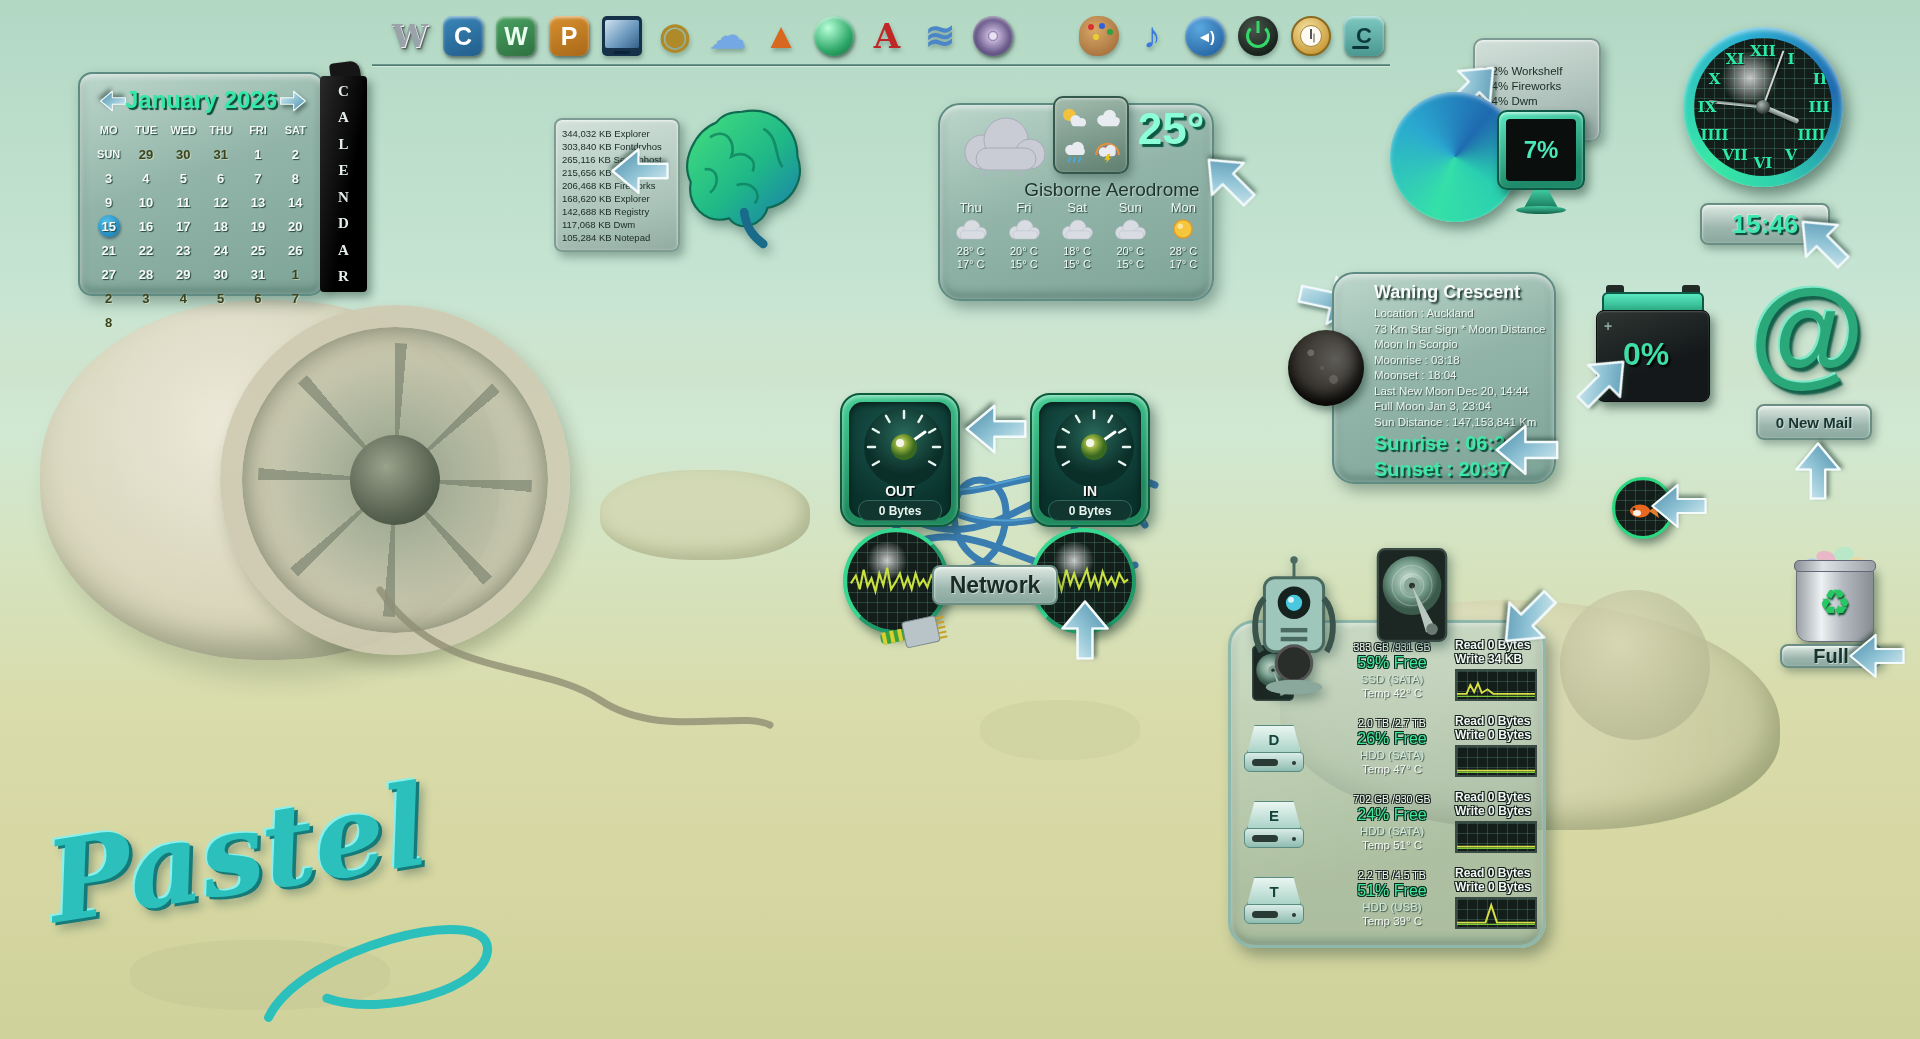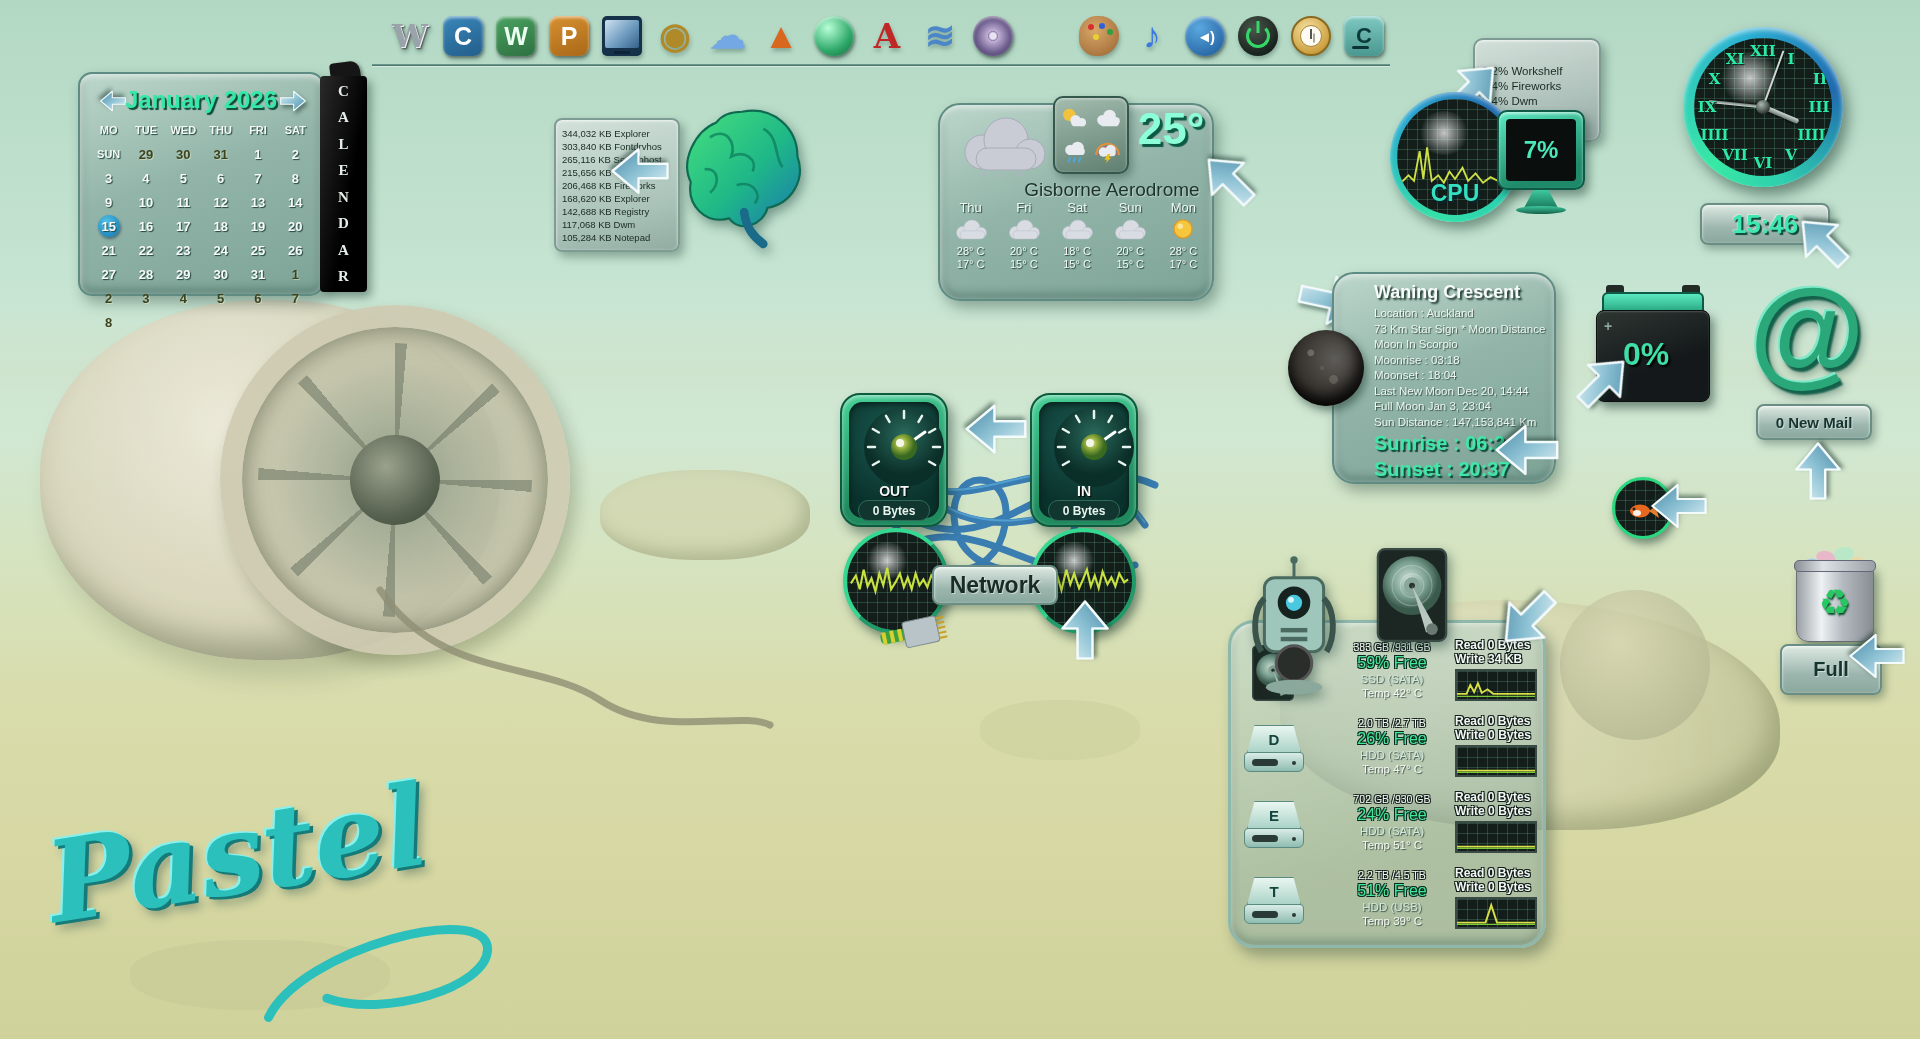--- a/index.html
+++ b/index.html
@@ -209,21 +209,21 @@
   .mail-at { position:absolute; left:1742px; top:272px; width:130px; text-align:center;
     font-size:118px; font-weight:bold; color:#2aa87a;
     text-shadow:-2px -2px 0 #7fe8c8, 3px 4px 2px #14604a, 5px 7px 8px rgba(20,60,50,.4); line-height:1; }
   .mail-plaque { left:1756px; top:404px; width:116px; height:36px; font-size:15px; }
   .fish { position:absolute; left:1612px; top:477px; width:62px; height:62px; border-radius:50%;
     border:3px solid #2ad880; box-shadow:3px 5px 8px rgba(20,50,40,.5); overflow:hidden; }
   .fish svg { position:absolute; left:8px; top:16px; width:42px; height:30px; }
 
   
   .net-cables { position:absolute; left:835px; top:425px; width:340px; height:215px; }
-  .net-gauge { position:absolute; width:108px; height:134px; border-radius:20px;
+  .net-gauge { position:absolute; width:120px; height:134px; border-radius:20px;
     background:linear-gradient(165deg, #46d096, #1e8a5e 75%); border:2px solid #0e5a3c;
     box-shadow:inset 0 2px 4px rgba(255,255,255,.55), 5px 7px 12px rgba(20,50,40,.45); }
   .net-gauge .inner { position:absolute; inset:7px; border-radius:14px;
     background:radial-gradient(circle at 50% 30%, #1a5a50, #0a322c 75%); box-shadow:inset 0 2px 6px rgba(0,0,0,.6); }
   .net-gauge svg.dial { position:absolute; left:20px; top:10px; width:84px; height:84px; }
   .net-gauge .lbl { position:absolute; left:0; right:0; top:88px; text-align:center; font-size:14px; font-weight:bold;
     color:#f4f8f4; text-shadow:1px 1px 1px #000; }
   .net-gauge .pill { position:absolute; left:16px; right:16px; top:105px; height:21px; border-radius:10px;
     background:#11352f; border:1.5px solid #2f6a58; display:flex; align-items:center; justify-content:center;
     font-size:12px; font-weight:bold; color:#e8f4ee; }
@@ -265,21 +265,21 @@
 
   
   .beans { position:absolute; left:1796px; top:536px; width:76px; height:42px; }
   .bin { position:absolute; left:1796px; top:564px; width:78px; height:78px; border-radius:8px 8px 12px 12px;
     background:linear-gradient(90deg, #9aa0a6, #eef2f4 32%, #b4bac0 60%, #878d93);
     border:1px solid #6a7076; box-shadow:4px 6px 10px rgba(20,50,40,.45);
     display:flex; align-items:center; justify-content:center; }
   .bin::before { content:""; position:absolute; left:-3px; top:-5px; right:-3px; height:10px; border-radius:5px;
     background:linear-gradient(90deg, #8a9096, #dde2e6 35%, #9aa0a6); border:1px solid #667; }
   .bin span { font-size:36px; color:#26c862; text-shadow:1px 2px 2px #0a4a28; }
-  .recycle-plaque { left:1780px; top:644px; width:102px; height:51px; font-size:20px; }
+  .recycle-plaque { left:1780px; top:644px; width:102px; height:24px; font-size:20px; }
 
   
   .signature { position:absolute; left:46px; top:788px; font-family:"DejaVu Serif", serif; font-style:italic;
     font-weight:bold; font-size:112px; color:#2cc0bc; transform:rotate(-9deg);
     text-shadow:3px 3px 0 #157a78, -2px -2px 0 #8af0ec, 6px 8px 10px rgba(20,60,60,.35); }
   .flourish { position:absolute; left:250px; top:930px; width:270px; height:95px; transform:rotate(-6deg); }
 
   
   .taskbar { position:absolute; left:0; bottom:0; width:1920px; height:26px;
     background:linear-gradient(#7aa8a2, #3a6a64 40%, #1e4a45 80%, #123733);
@@ -607,26 +607,20 @@
           <linearGradient id="ag" x1="0" y1="0" x2="1" y2="1">
             <stop offset="0" stop-color="#e2f2f6"></stop>
             <stop offset="0.5" stop-color="#8ec2d4"></stop>
             <stop offset="1" stop-color="#4a8aa8"></stop>
           </linearGradient>
         </defs>
         <path d="M3,15 L23,15 L23,5 L41,20 L23,35 L23,25 L3,25 Z" fill="url(#ag)" stroke="#f4fbfd" stroke-width="1.6" stroke-linejoin="round"></path>
       </svg></div>
   <div class="gauge cpu-gauge">
     <div class="ring"></div>
-    <div class="face gridface shine">
-      <svg class="cpu-wave" viewBox="0 0 120 56" preserveAspectRatio="none">
-        <polyline points="0,48 8,40 14,46 20,14 24,44 28,10 33,46 40,40 46,48 52,36 58,44 66,32 72,46 80,38 88,48 96,42 104,46 112,40 120,48" fill="none" stroke="#cde048" stroke-width="2"></polyline>
-      </svg>
-      <div class="cpu-label">CPU</div>
-    </div>
   </div>
   <div class="monitor">
     <div class="scr">7%</div>
   </div>
   <div class="monitor-stand"></div>
   <div class="monitor-base"></div>
 
   <div class="clock">
     <div class="face gridface shine" id="clock-face">
       <div class="hand h" style="transform:rotate(113deg);"></div>

